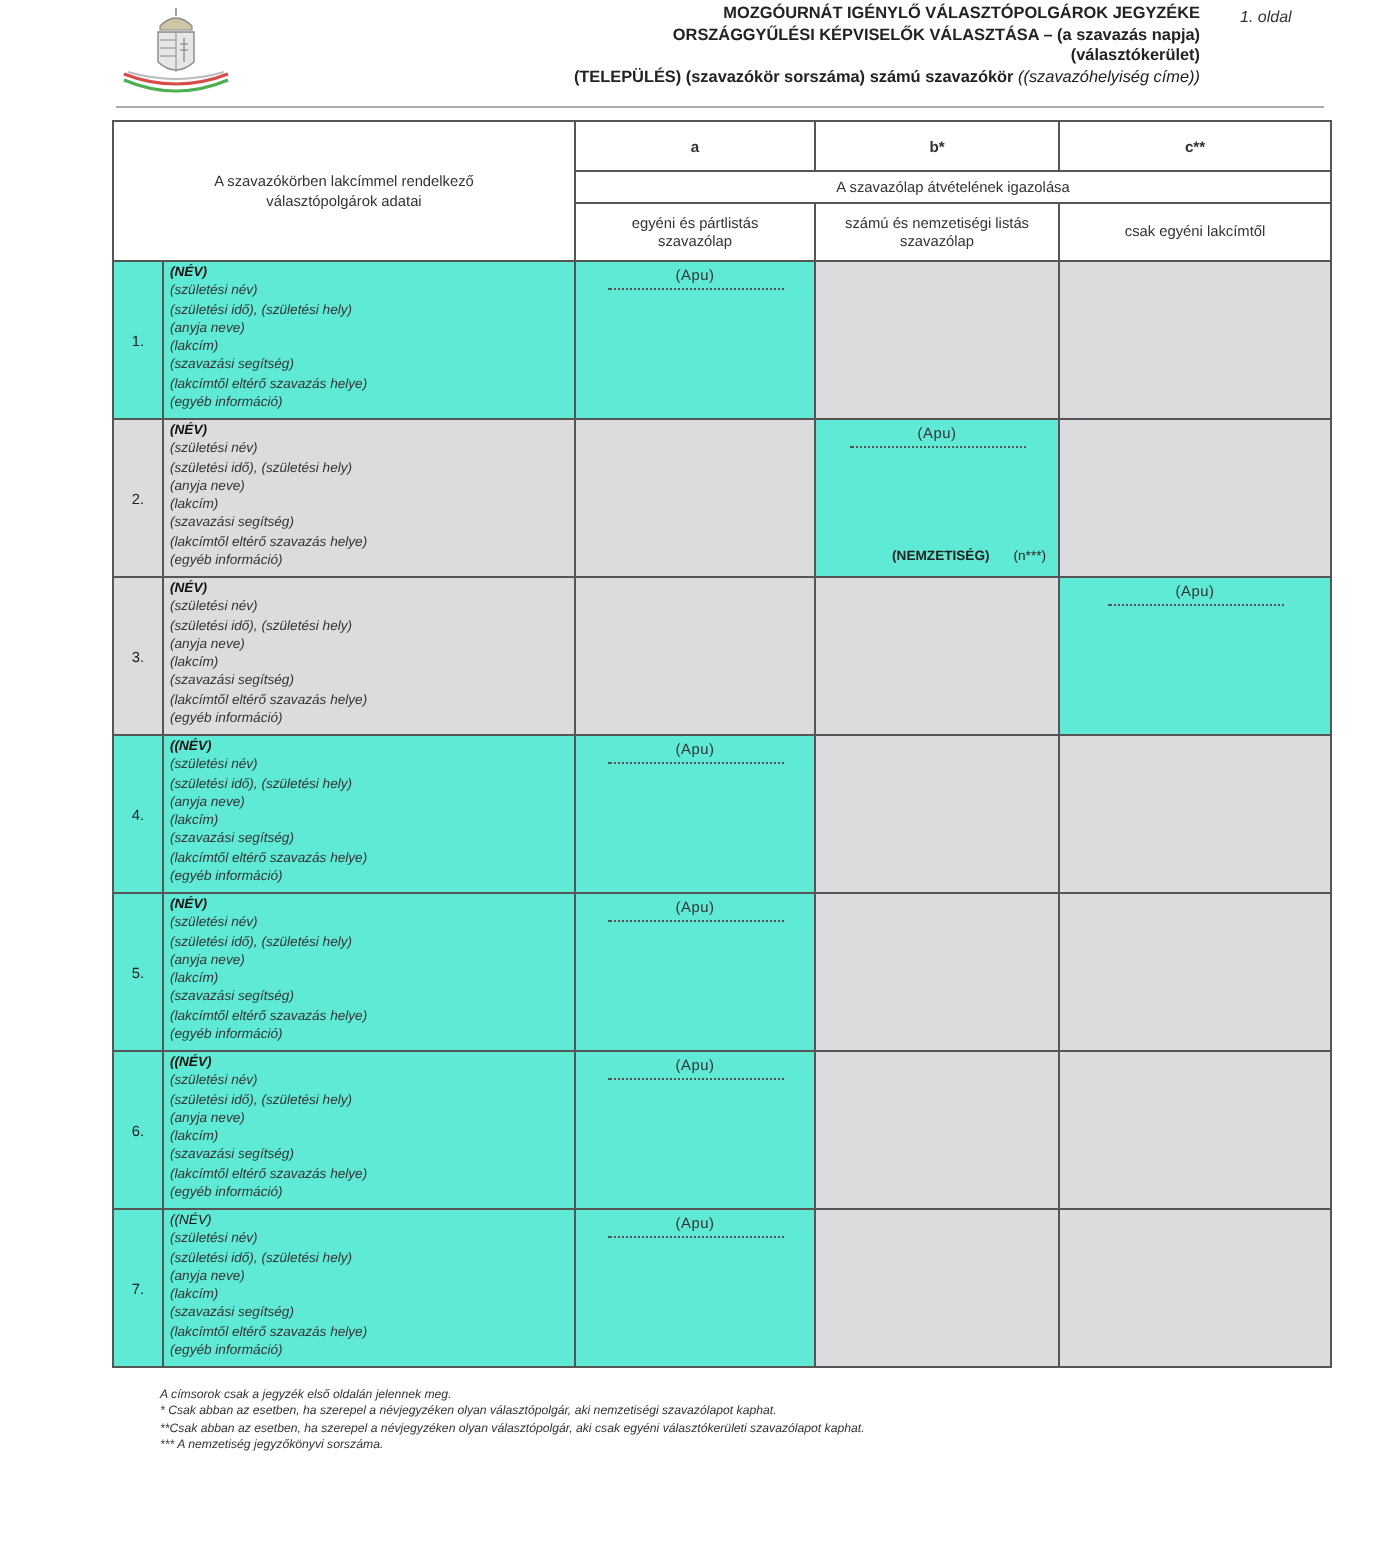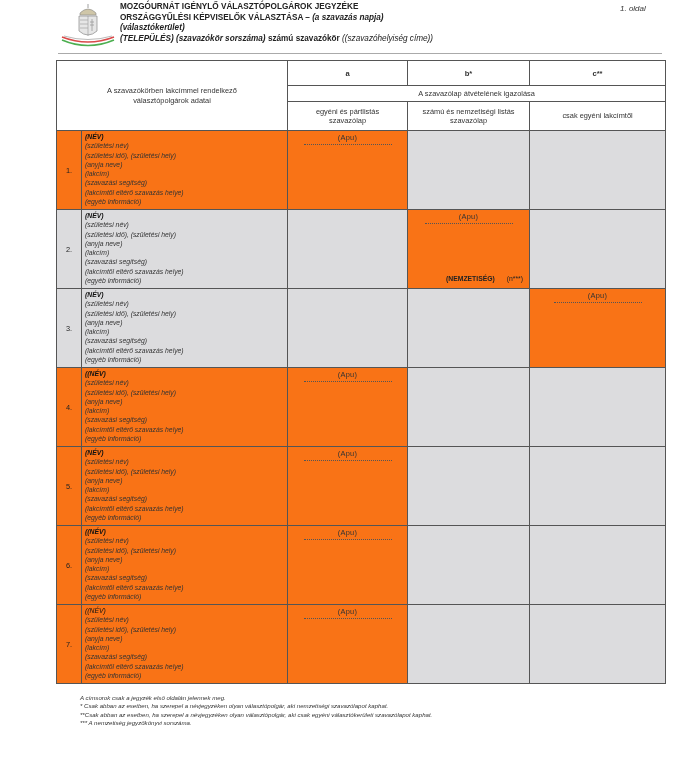--- a/index.html
+++ b/index.html
@@ -3,43 +3,43 @@
 <meta charset="utf-8">
 <style>
   html, body { margin:0; padding:0; background:#ffffff; }
   body { width:690px; height:772px; position:relative; overflow:hidden;
          font-family:"Liberation Sans", "DejaVu Sans", sans-serif; color:#222; }
 
   .page-num { position:absolute; left:620px; top:4px; font-size:8px; color:#333;font-style:italic; }
 
   .crest { position:absolute; left:58px; top:3px; width:60px; height:46px; }
 
-  .title-block { position:absolute; left:120px; top:2px; width:480px; text-align:left; font-size:8.2px; line-height:10.5px; }
+  .title-block { position:absolute; left:120px; top:2px; width:480px; text-align:right; font-size:8.2px; line-height:10.5px; }
   .title-block .l1, .title-block .l2 { font-weight:bold; }
-  .title-block .it { font-style:italic; font-weight:bold; }
+  .title-block .it { font-weight:bold; }
   .title-block .plain-it { font-style:italic; font-weight:normal;margin-top:30px; }
 
   .head-rule { position:absolute; left:58px; top:53px; width:604px; height:1px; background:#aaa; }
 
   table.grid { position:absolute; left:56px; top:60px; border-collapse:collapse; table-layout:fixed; width:609px; }
   table.grid td { border:1.4px solid #555; padding:0; vertical-align:top; font-size:7.4px; }
   .hdr { text-align:center; vertical-align:middle !important; color:#333; }
   .hdr.letter { font-weight:bold; font-size:7.6px; height:24px; }
   .hdr.sub { height:15px; }
   .hdr.desc { height:28px; line-height:9.5px; }
   .hdr.left-desc { line-height:9.5px;margin-left:42px; }
 
   td.num { width:24px; text-align:center; vertical-align:middle !important; font-size:7.6px; }
   td.info { width:205px; }
   .info-lines { padding:1px 0 0 3px; font-style:italic; font-size:6.8px; line-height:9.3px; color:#333; white-space:nowrap; }
   .info-lines .name { font-weight:bold; color:#111; }
 
   tr.data td { height:78px; }
   .grey { background:#dcdcde; }
-  .white { background:#f97316; }
+  .white { background:#5eead4; }
 
   .sig { text-align:center; padding-top:2px; }
   .sig .lbl { font-size:7.4px; color:#333; letter-spacing:0.3px; }
   .sig .dots { width:88px; margin:0 auto; border-bottom:1.2px dotted #555; height:2px; }
   .nat { position:relative; height:76px; }
   .nat .natline { position:absolute; bottom:4px; right:6px; font-size:6.8px; font-weight:bold; color:#222; }
   .nat .natline span { margin-left:12px; font-weight:normal; }
 
   .footnotes { position:absolute; left:80px; top:694px; font-size:6.1px; font-style:italic; line-height:8.3px; color:#333; }
 </style>

